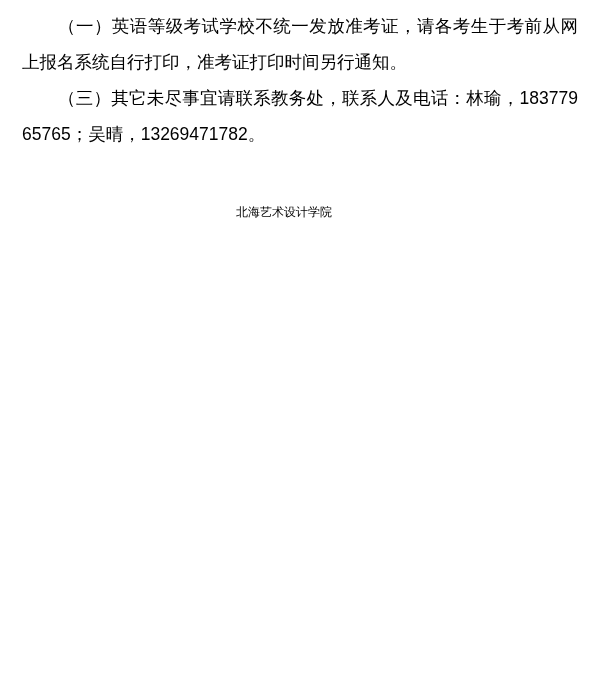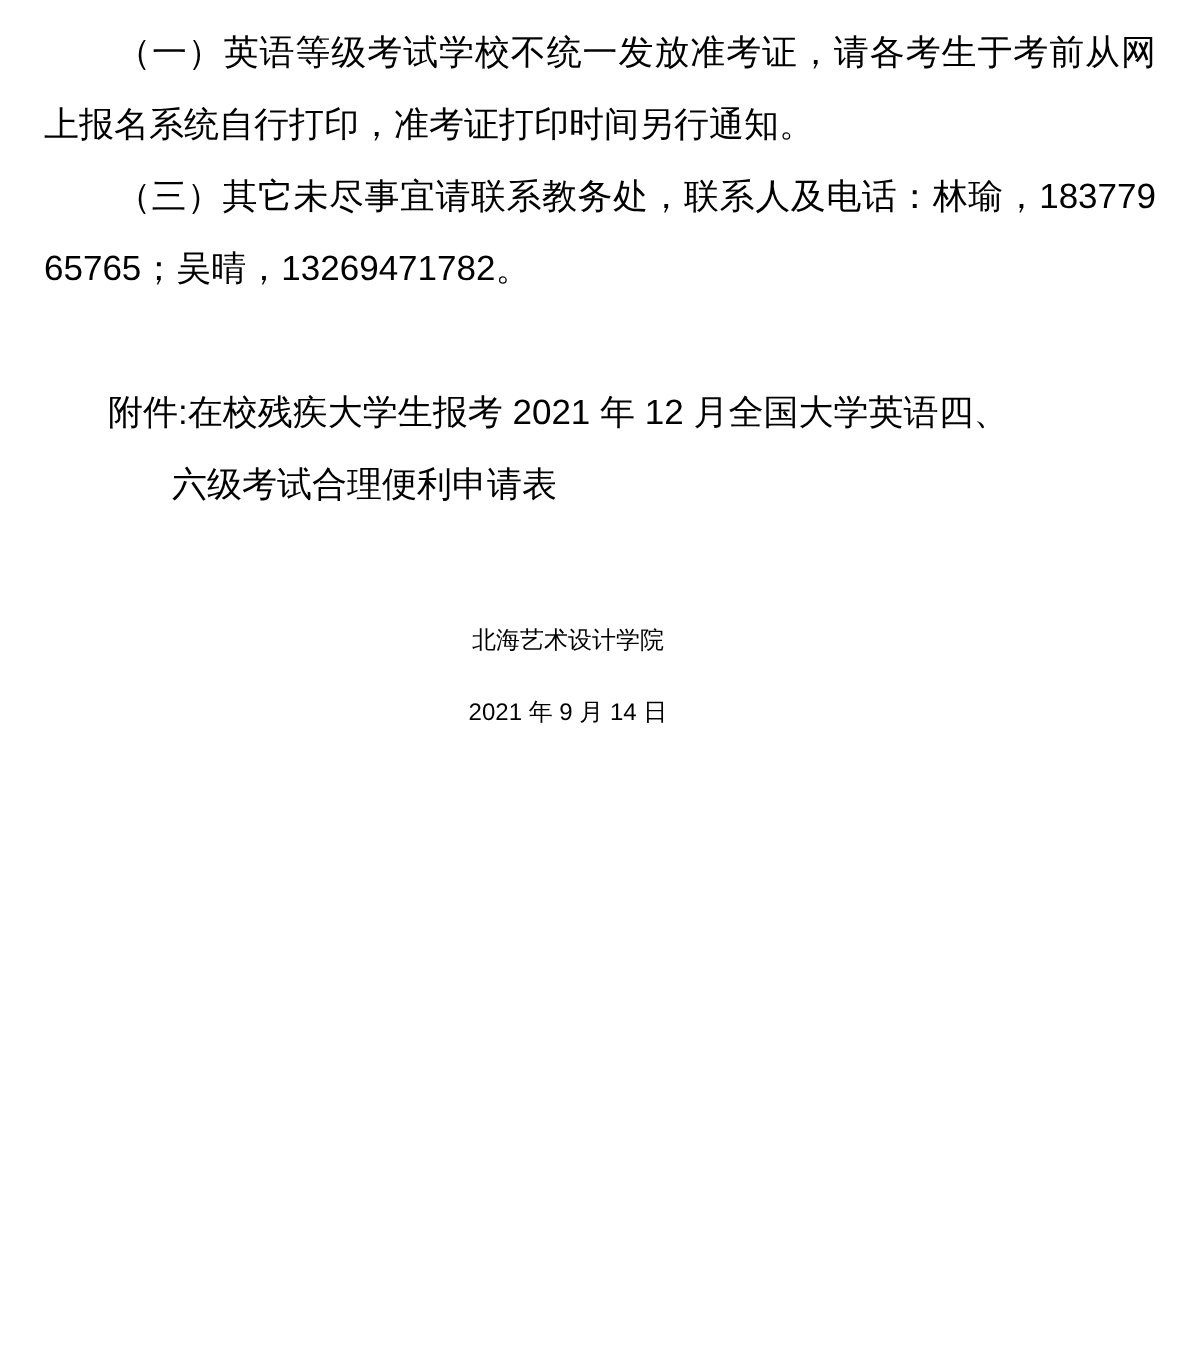--- a/index.html
+++ b/index.html
@@ -58,23 +58,18 @@
 </head>
 <body>
 
 <div class="page">
 
   <p class="para indent">（一）英语等级考试学校不统一发放准考证，请各考生于考前从网上报名系统自行打印，准考证打印时间另行通知。</p>
 
 
   <p class="para indent">（三）其它未尽事宜请联系教务处，联系人及电话：林瑜，18377965765；吴晴，13269471782。</p>
 
-  <div class="attach-block">
-    <div class="attach-line1">附件:在校残疾大学生报考 2021 年 12 月全国大学英语四、</div>
-    <div class="attach-line2">六级考试合理便利申请表</div>
-  </div>
 
   <div class="signature">
     <span class="sig-line">北海艺术设计学院</span>
-    <span class="sig-line">2021 年 9 月 14 日</span>
   </div>
 
 </div>
 
 </body></html>

